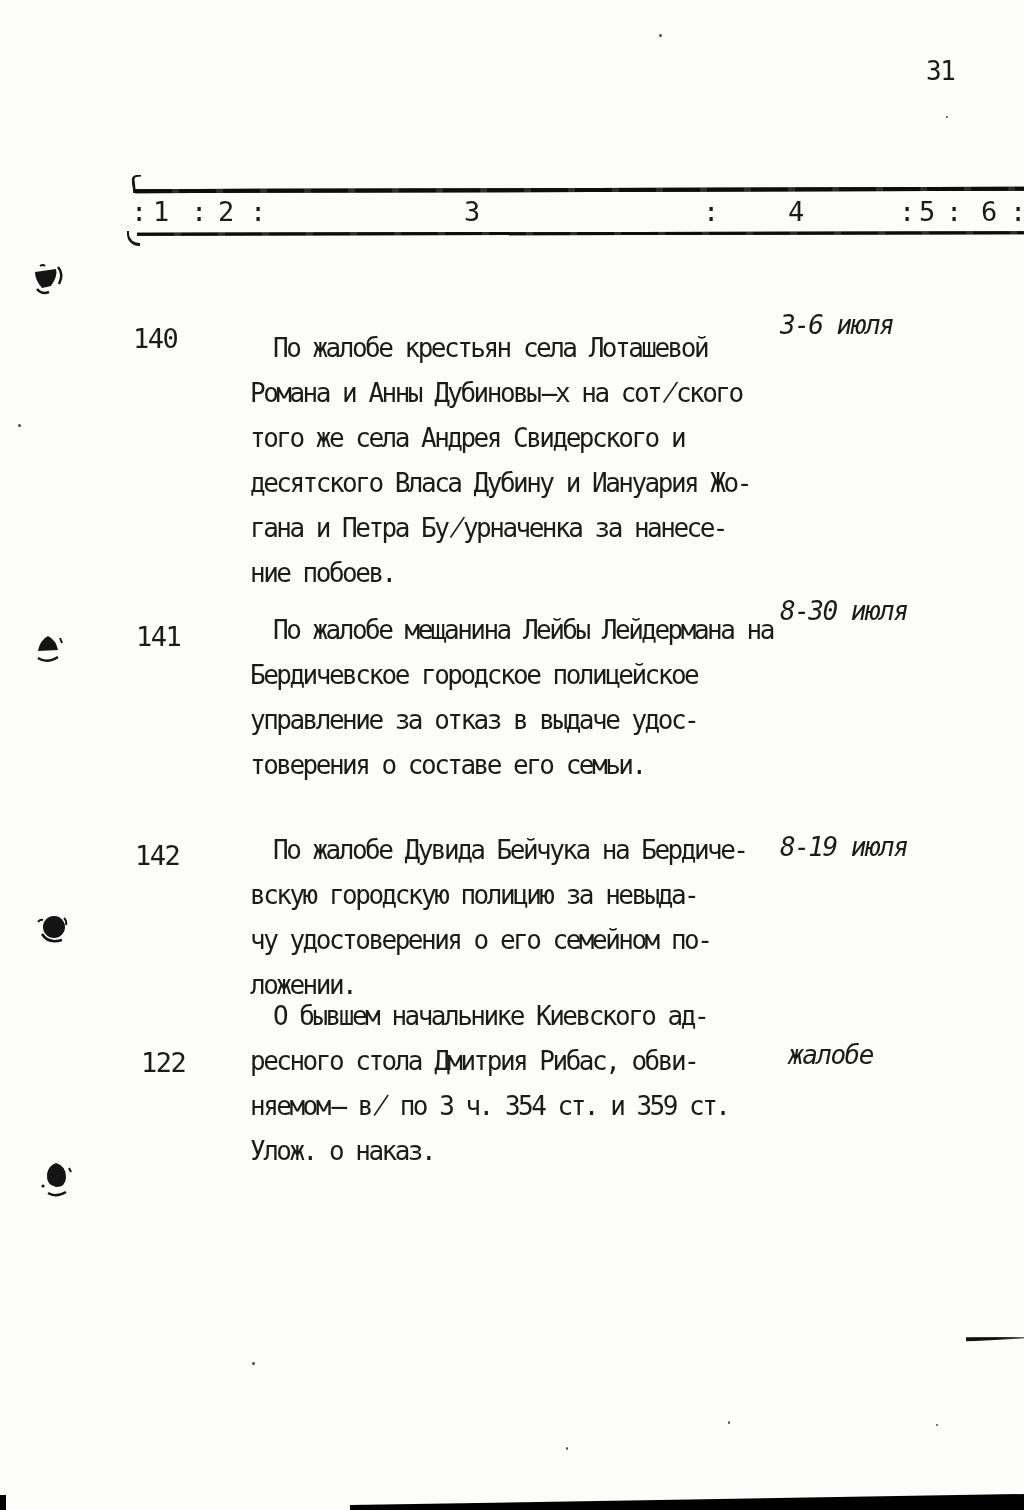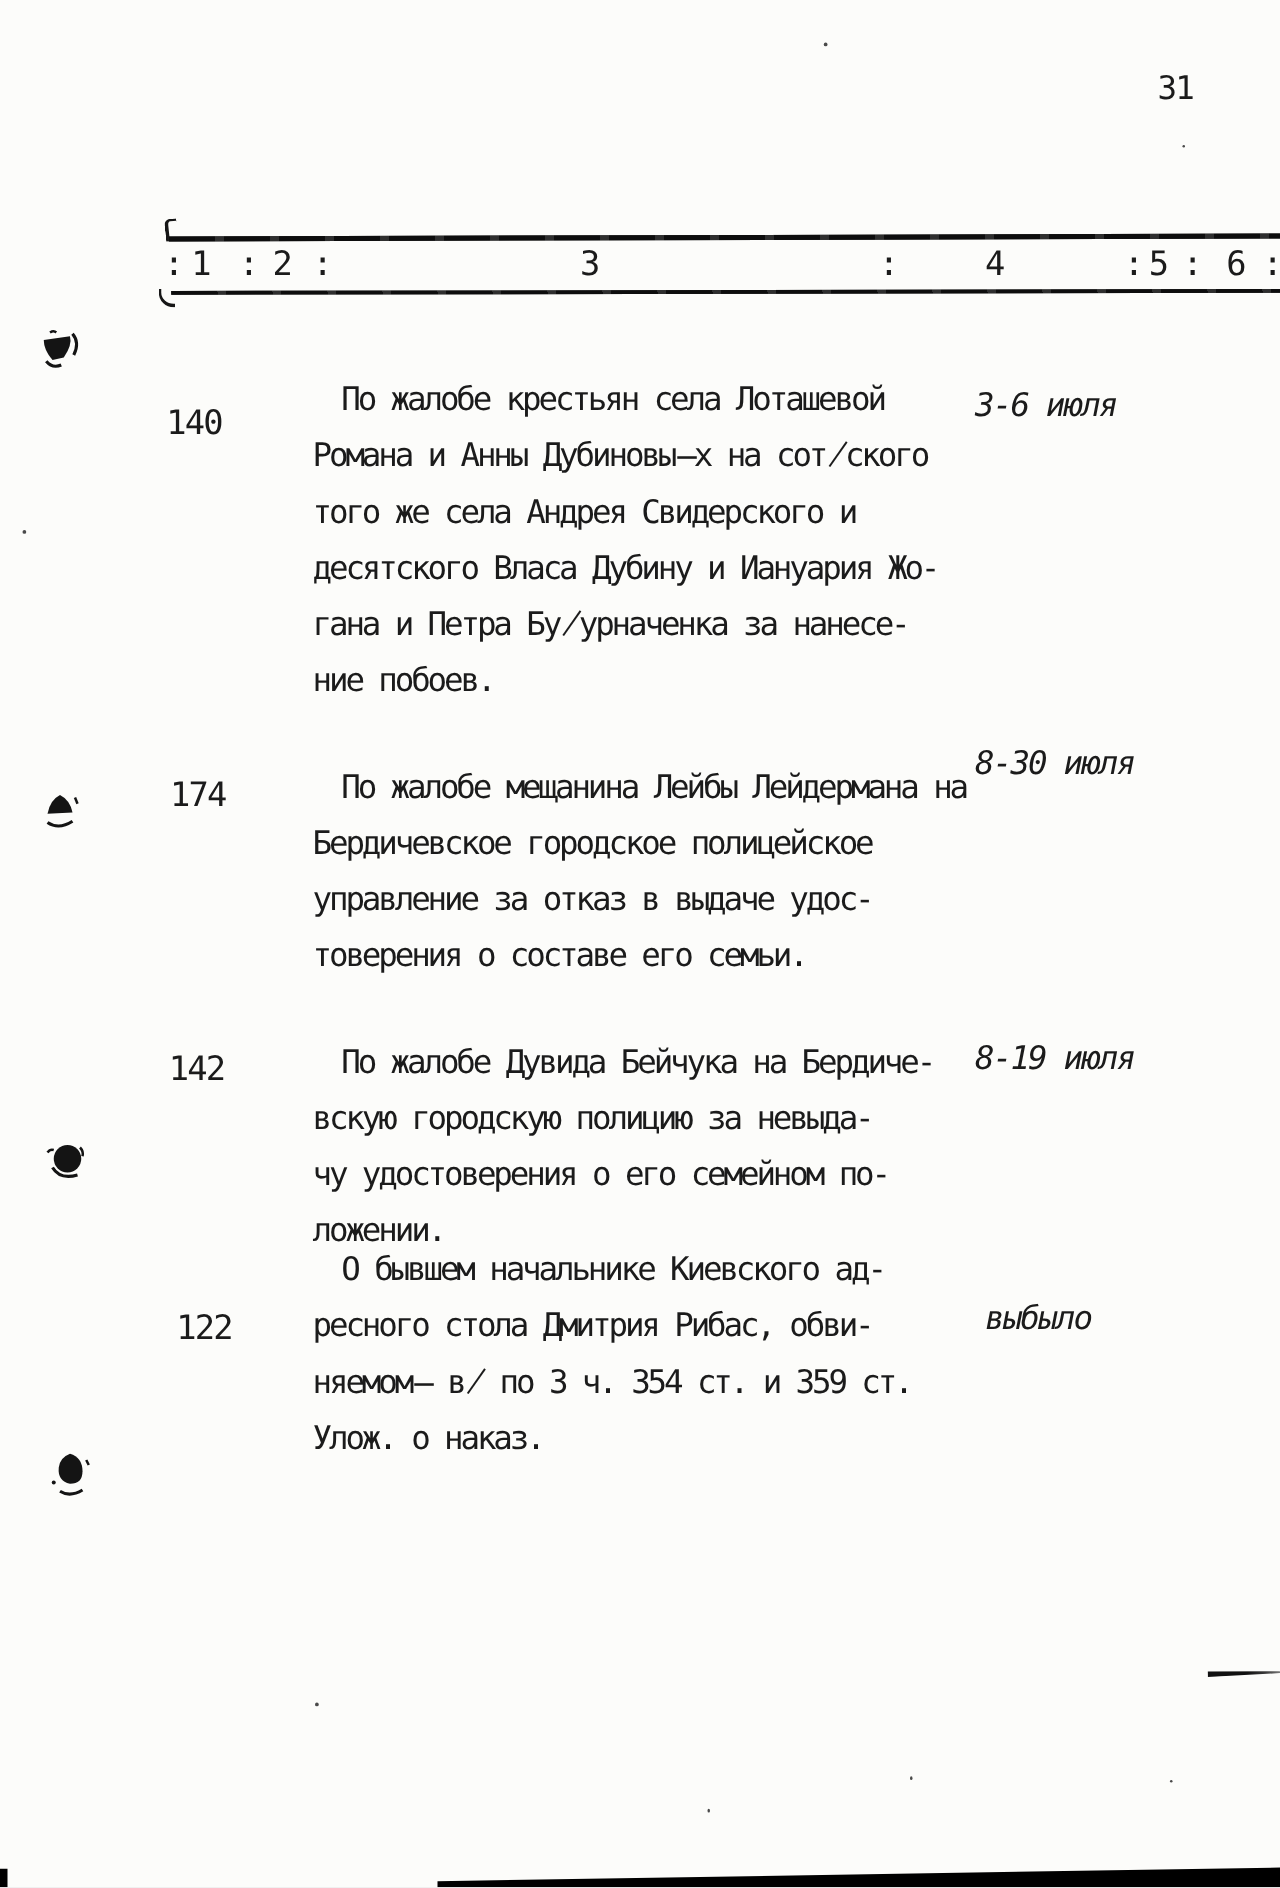--- a/index.html
+++ b/index.html
@@ -84,31 +84,31 @@
     <span class="hcell" style="left:788px">4</span>
     <span class="hcell" style="left:899px">:</span>
     <span class="hcell" style="left:919px">5</span>
     <span class="hcell" style="left:946px">:</span>
     <span class="hcell" style="left:981px">6</span>
     <span class="hcell" style="left:1010px">:</span>
   </div>
 
   <div>
     <span class="entry-number" style="left:133px;top:323px">140</span>
-    <div class="entry-text" style="top:298px">По жалобе крестьян села Лоташевой
+    <div class="entry-text" style="top:326px">По жалобе крестьян села Лоташевой
 Романа и Анны Дубиновы̶х на сот̸ского
 того же села Андрея Свидерского и
 десятского Власа Дубину и Иануария Жо-
 гана и Петра Бу̸урначенка за нанесе-
 ние побоев.</div>
     <span class="entry-date" style="top:310px">3-6 июля</span>
   </div>
 
   <div>
-    <span class="entry-number" style="left:136px;top:621px">174</span>
+    <span class="entry-number" style="left:136px;top:621px">141</span>
     <div class="entry-text" style="top:608px">По жалобе мещанина Лейбы Лейдермана на
 Бердичевское городское полицейское
 управление за отказ в выдаче удос-
 товерения о составе его семьи.</div>
     <span class="entry-date" style="top:596px">8-30 июля</span>
   </div>
 
   <div>
     <span class="entry-number" style="left:135px;top:840px">142</span>
     <div class="entry-text" style="top:828px">По жалобе Дувида Бейчука на Бердиче-
@@ -117,21 +117,21 @@
 ложении.</div>
     <span class="entry-date" style="top:832px">8-19 июля</span>
   </div>
 
   <div>
     <span class="entry-number" style="left:141px;top:1047px">122</span>
     <div class="entry-text" style="top:994px">О бывшем начальнике Киевского ад-
 ресного стола Дмитрия Рибас, обви-
 няемом̶ в̸ по 3 ч. 354 ст. и 359 ст.
 Улож. о наказ.</div>
-    <span class="entry-date" style="left:788px;top:1040px">выбыло</span>
+    <span class="entry-date" style="left:788px;top:1040px">жалобе</span>
   </div>
 
   <svg class="blot" style="left:28px;top:262px" width="40" height="44" viewBox="0 0 40 44">
     <path d="M7,10 L28,7 Q30,14 23,24 L14,26 Q7,18 7,10 Z" fill="#141414"></path>
     <path d="M30,5 Q36,12 31,22" stroke="#141414" stroke-width="2.5" fill="none"></path>
     <path d="M9,27 Q14,33 21,30" stroke="#141414" stroke-width="2.5" fill="none"></path>
     <path d="M12,4 Q15,2 17,4" stroke="#141414" stroke-width="2" fill="none"></path>
   </svg>
   <svg class="blot" style="left:32px;top:632px" width="36" height="40" viewBox="0 0 36 40">
     <path d="M16,4 Q24,8 26,18 L6,19 Q8,8 16,4 Z" fill="#141414"></path>

